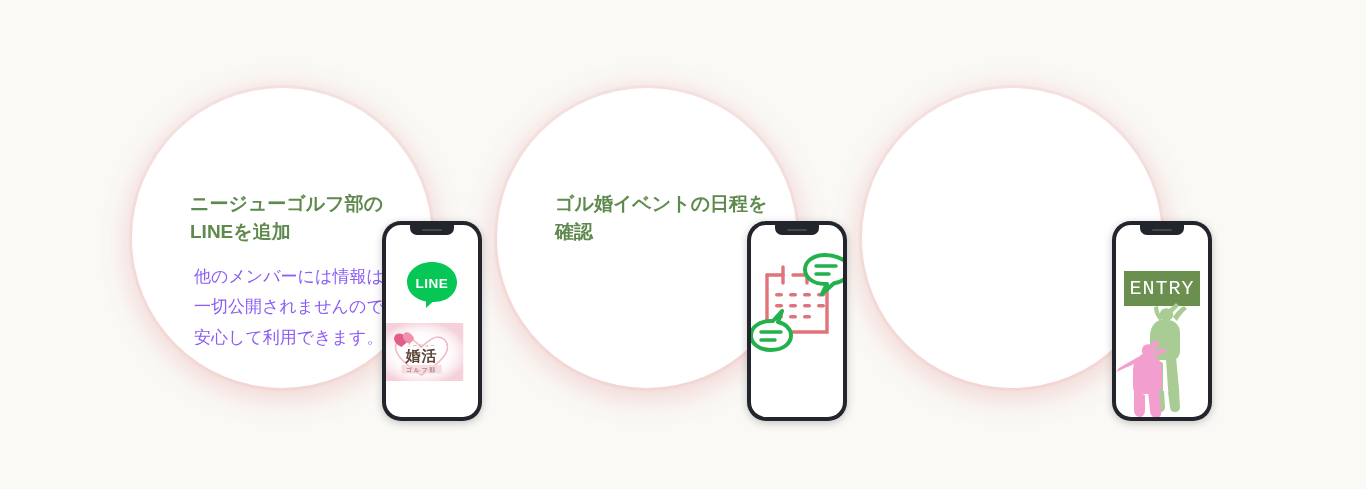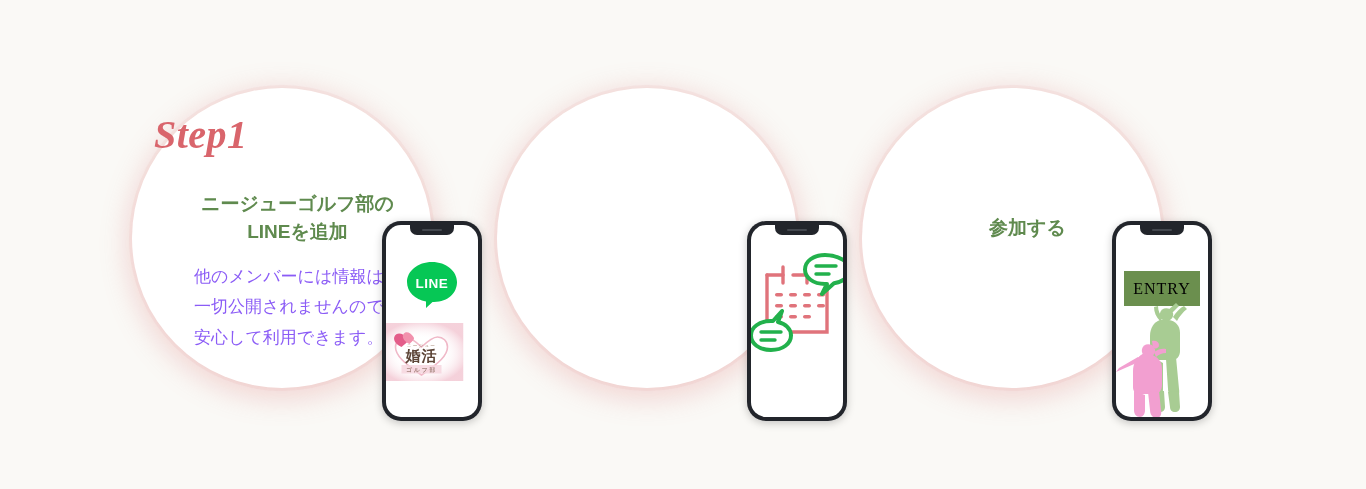--- a/index.html
+++ b/index.html
@@ -61,21 +61,20 @@
   .step-heading {
     position: absolute;
     left: 72px;
     top: 190px;
     width: 215px;
     font-size: 19px;
     font-weight: bold;
     line-height: 1.48;
     color: #5f8a4e;
     z-index: 6;
-    text-align: center;
   }
   .step-3 .step-heading { top: 214px; }
 
   .step-body {
     position: absolute;
     left: 76px;
     top: 262px;
     width: 200px;
     font-size: 17px;
     line-height: 1.78;
@@ -159,42 +158,41 @@
     left: 8px;
     top: 46px;
     right: 8px;
     height: 35px;
     background: #6b8f4e;
     display: flex;
     align-items: center;
     justify-content: center;
   }
   .entry-banner span {
-    font-family: Liberation Serif, serif;
-    font-size: 16px;
+    font-family: Liberation Mono, monospace;
+    font-size: 20px;
     letter-spacing: 1px;
-    color: #000000;
+    color: #ffffff;
   }
   .golfers {
     position: absolute;
     left: 0;
     top: 78px;
     width: 100%;
     height: 115px;
   }
 </style>
 </head>
 <body>
 
 <div id="stage">
 
   <div class="step step-1">
     <div class="circle"></div>
 
-    <div class="step-label">Step1</div>
     <div class="step-heading">ニージューゴルフ部のLINEを追加</div>
     <div class="step-body">他のメンバーには情報は一切公開されませんので安心して利用できます。</div>
 
     <div class="phone">
       <div class="phone-screen">
         <div class="phone-notch">
           <div class="phone-speaker"></div>
         </div>
 
         <div class="line-badge">
@@ -222,20 +220,21 @@
             <text x="42" y="48.6" font-family="Liberation Serif, serif" font-size="6" fill="#7d5a4c" text-anchor="middle" letter-spacing="1.6">ゴルフ部</text>
           </svg>
         </div>
       </div>
     </div>
   </div>
 
   <div class="step step-2">
     <div class="circle"></div>
 
+    <div class="step-heading">ゴル婚イベントの日程を確認</div>
 
     <div class="phone">
       <div class="phone-screen">
         <div class="phone-notch">
           <div class="phone-speaker"></div>
         </div>
 
         <div class="cal-wrap">
           <svg viewBox="0 0 92 192" width="92" height="192">
 
@@ -279,21 +278,20 @@
             </g>
           </svg>
         </div>
       </div>
     </div>
   </div>
 
   <div class="step step-3">
     <div class="circle"></div>
 
-    <div class="step-heading">参加する</div>
 
     <div class="phone">
       <div class="phone-screen">
         <div class="phone-notch">
           <div class="phone-speaker"></div>
         </div>
 
         <div class="entry-banner">
           <span>ENTRY</span>
         </div>

